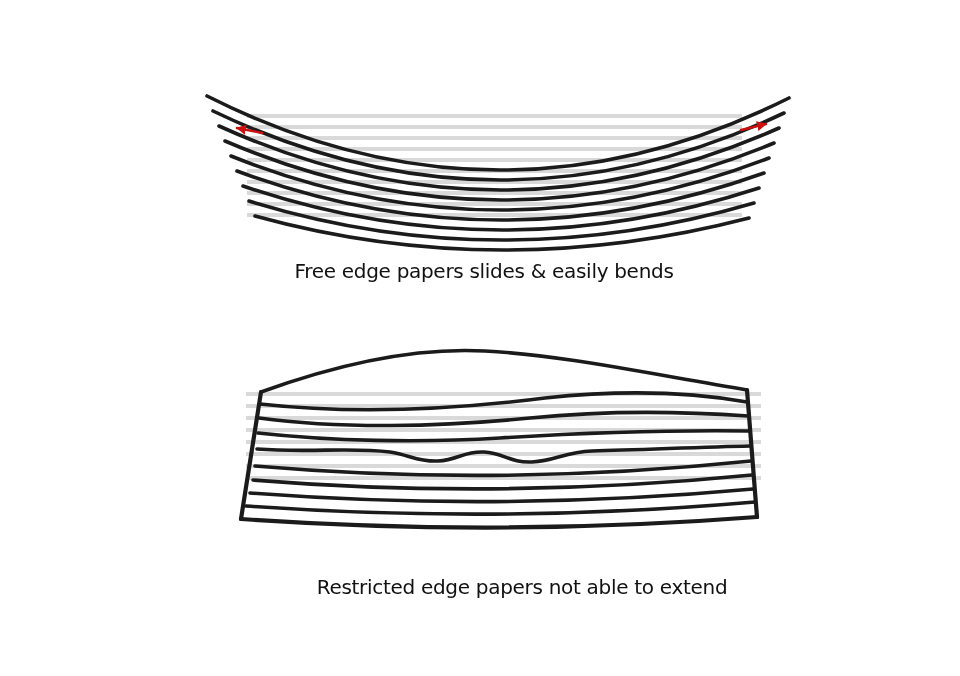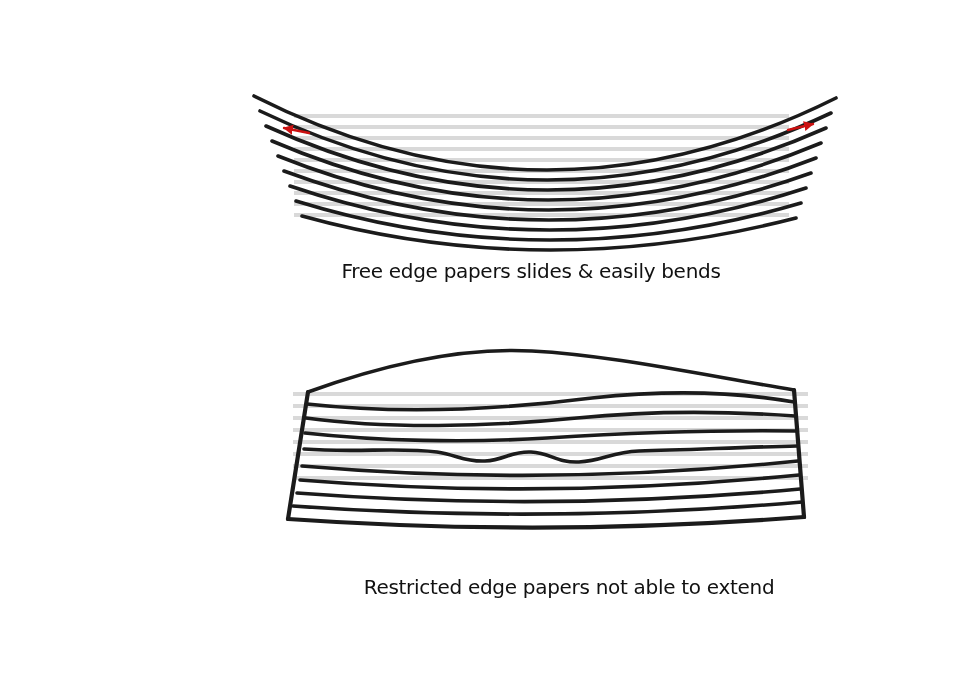--- a/index.html
+++ b/index.html
@@ -9,21 +9,20 @@
     height: 676px;
     background: var(--background, #ffffff);
     font-family: "DejaVu Sans", sans-serif;
     overflow: hidden;
   }
   .page {
     position: relative;
     width: 824px;
     height: 676px;
     background: var(--background, #ffffff);
-    margin-left: 47px;
   }
   svg { display: block; }
   .guide {
     stroke: var(--guide, #d9d9d9);
     stroke-width: 4;
     fill: none;
   }
   .paper {
     stroke: var(--ink, #1b1b1b);
     stroke-width: 3.6;

